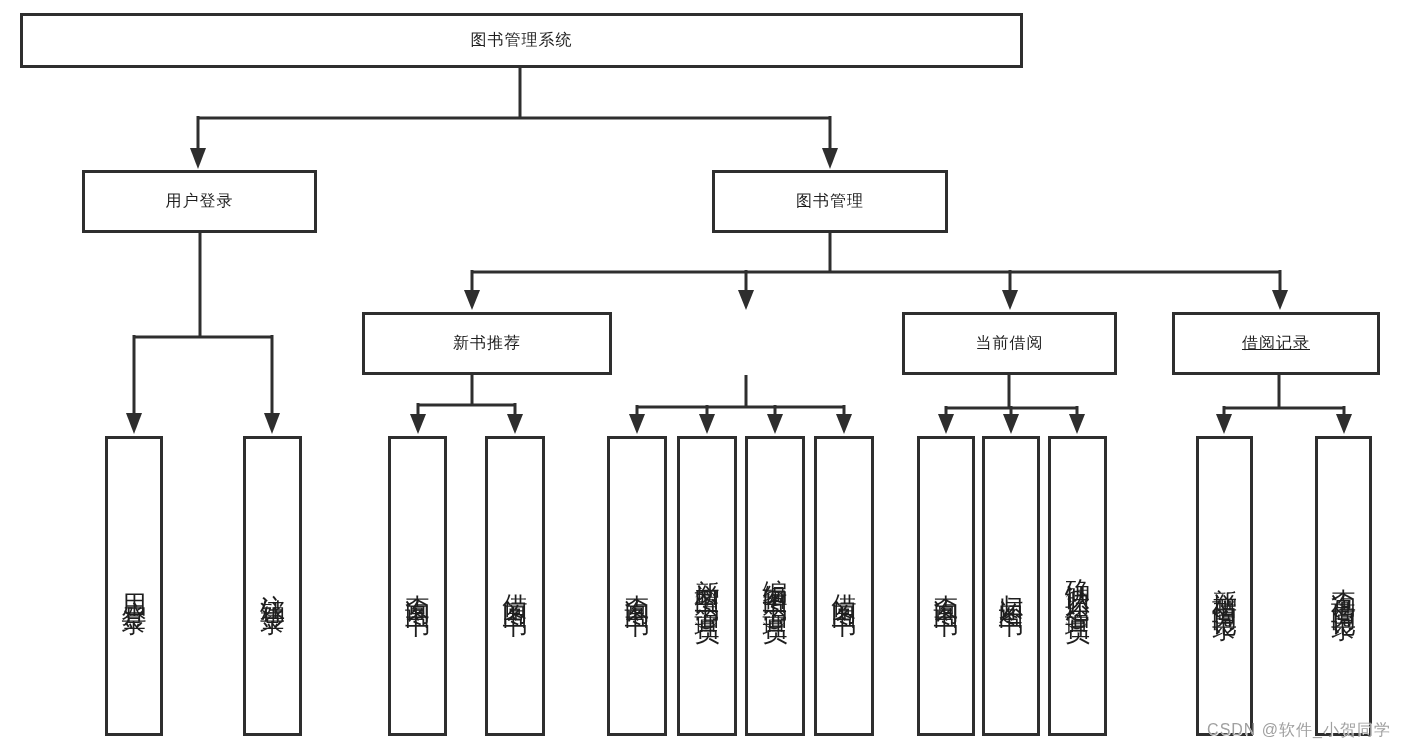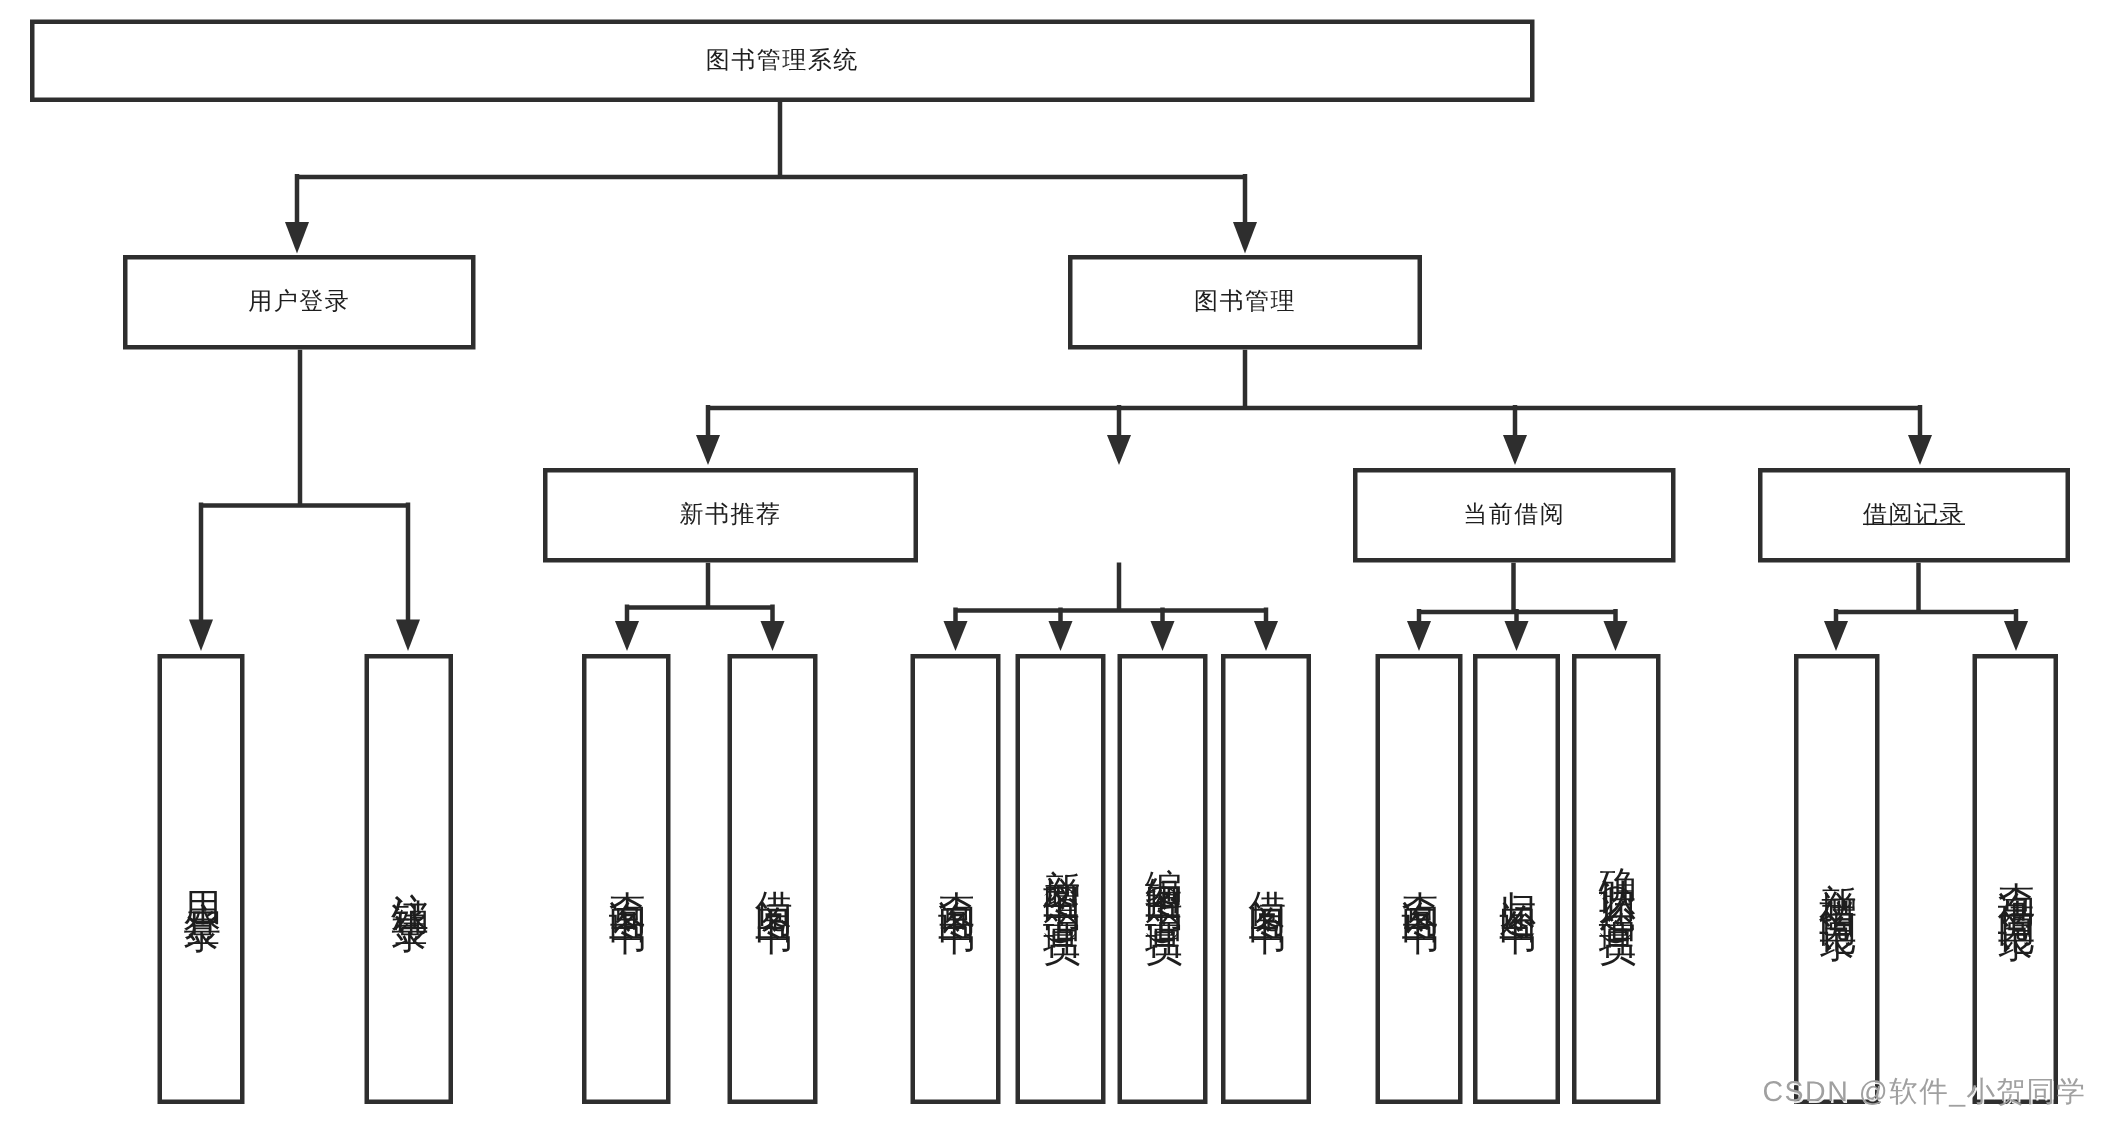--- a/index.html
+++ b/index.html
@@ -32,21 +32,21 @@
     writing-mode:vertical-rl;
     text-orientation:mixed;
     font-size:25px;
     letter-spacing:6px;
     line-height:1.15;
     white-space:nowrap;
   }
   .watermark{
     position:absolute;
     right:14px;bottom:6px;
-    font-size:19px;
+    font-size:16px;
     color:var(--wm);
     text-shadow:1px 1px 0 rgba(255,255,255,.9);
     letter-spacing:1px;
     z-index:5;
   }
 </style>
 </head>
 <body>
 
 <div id="canvas">

